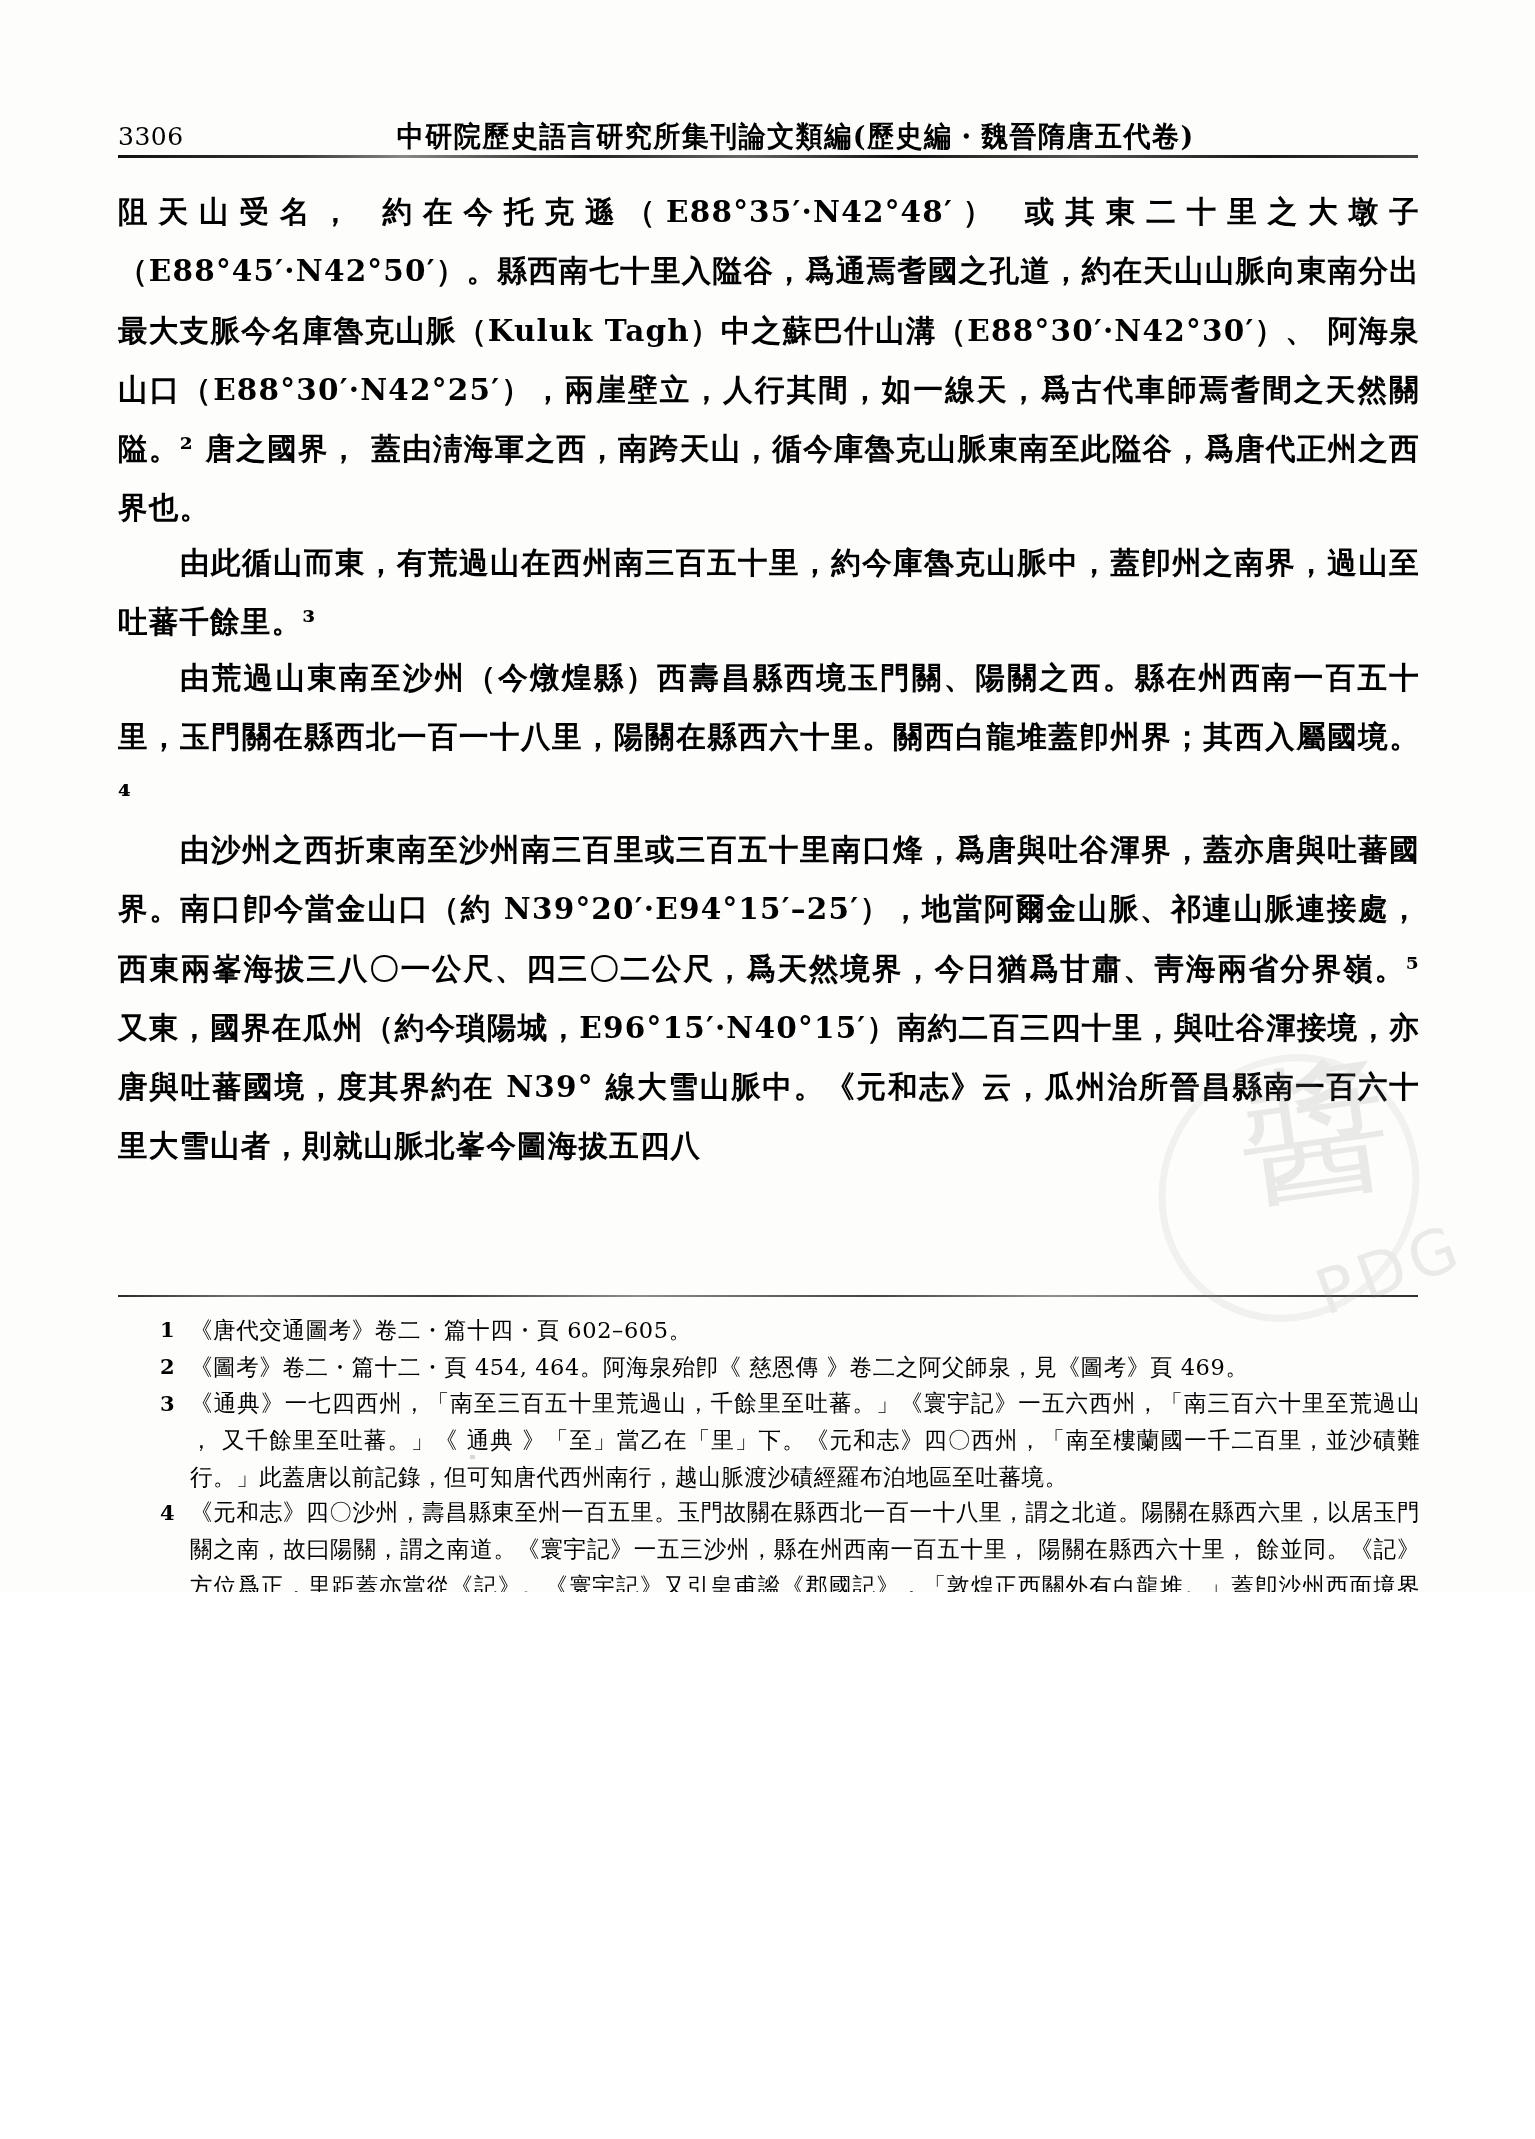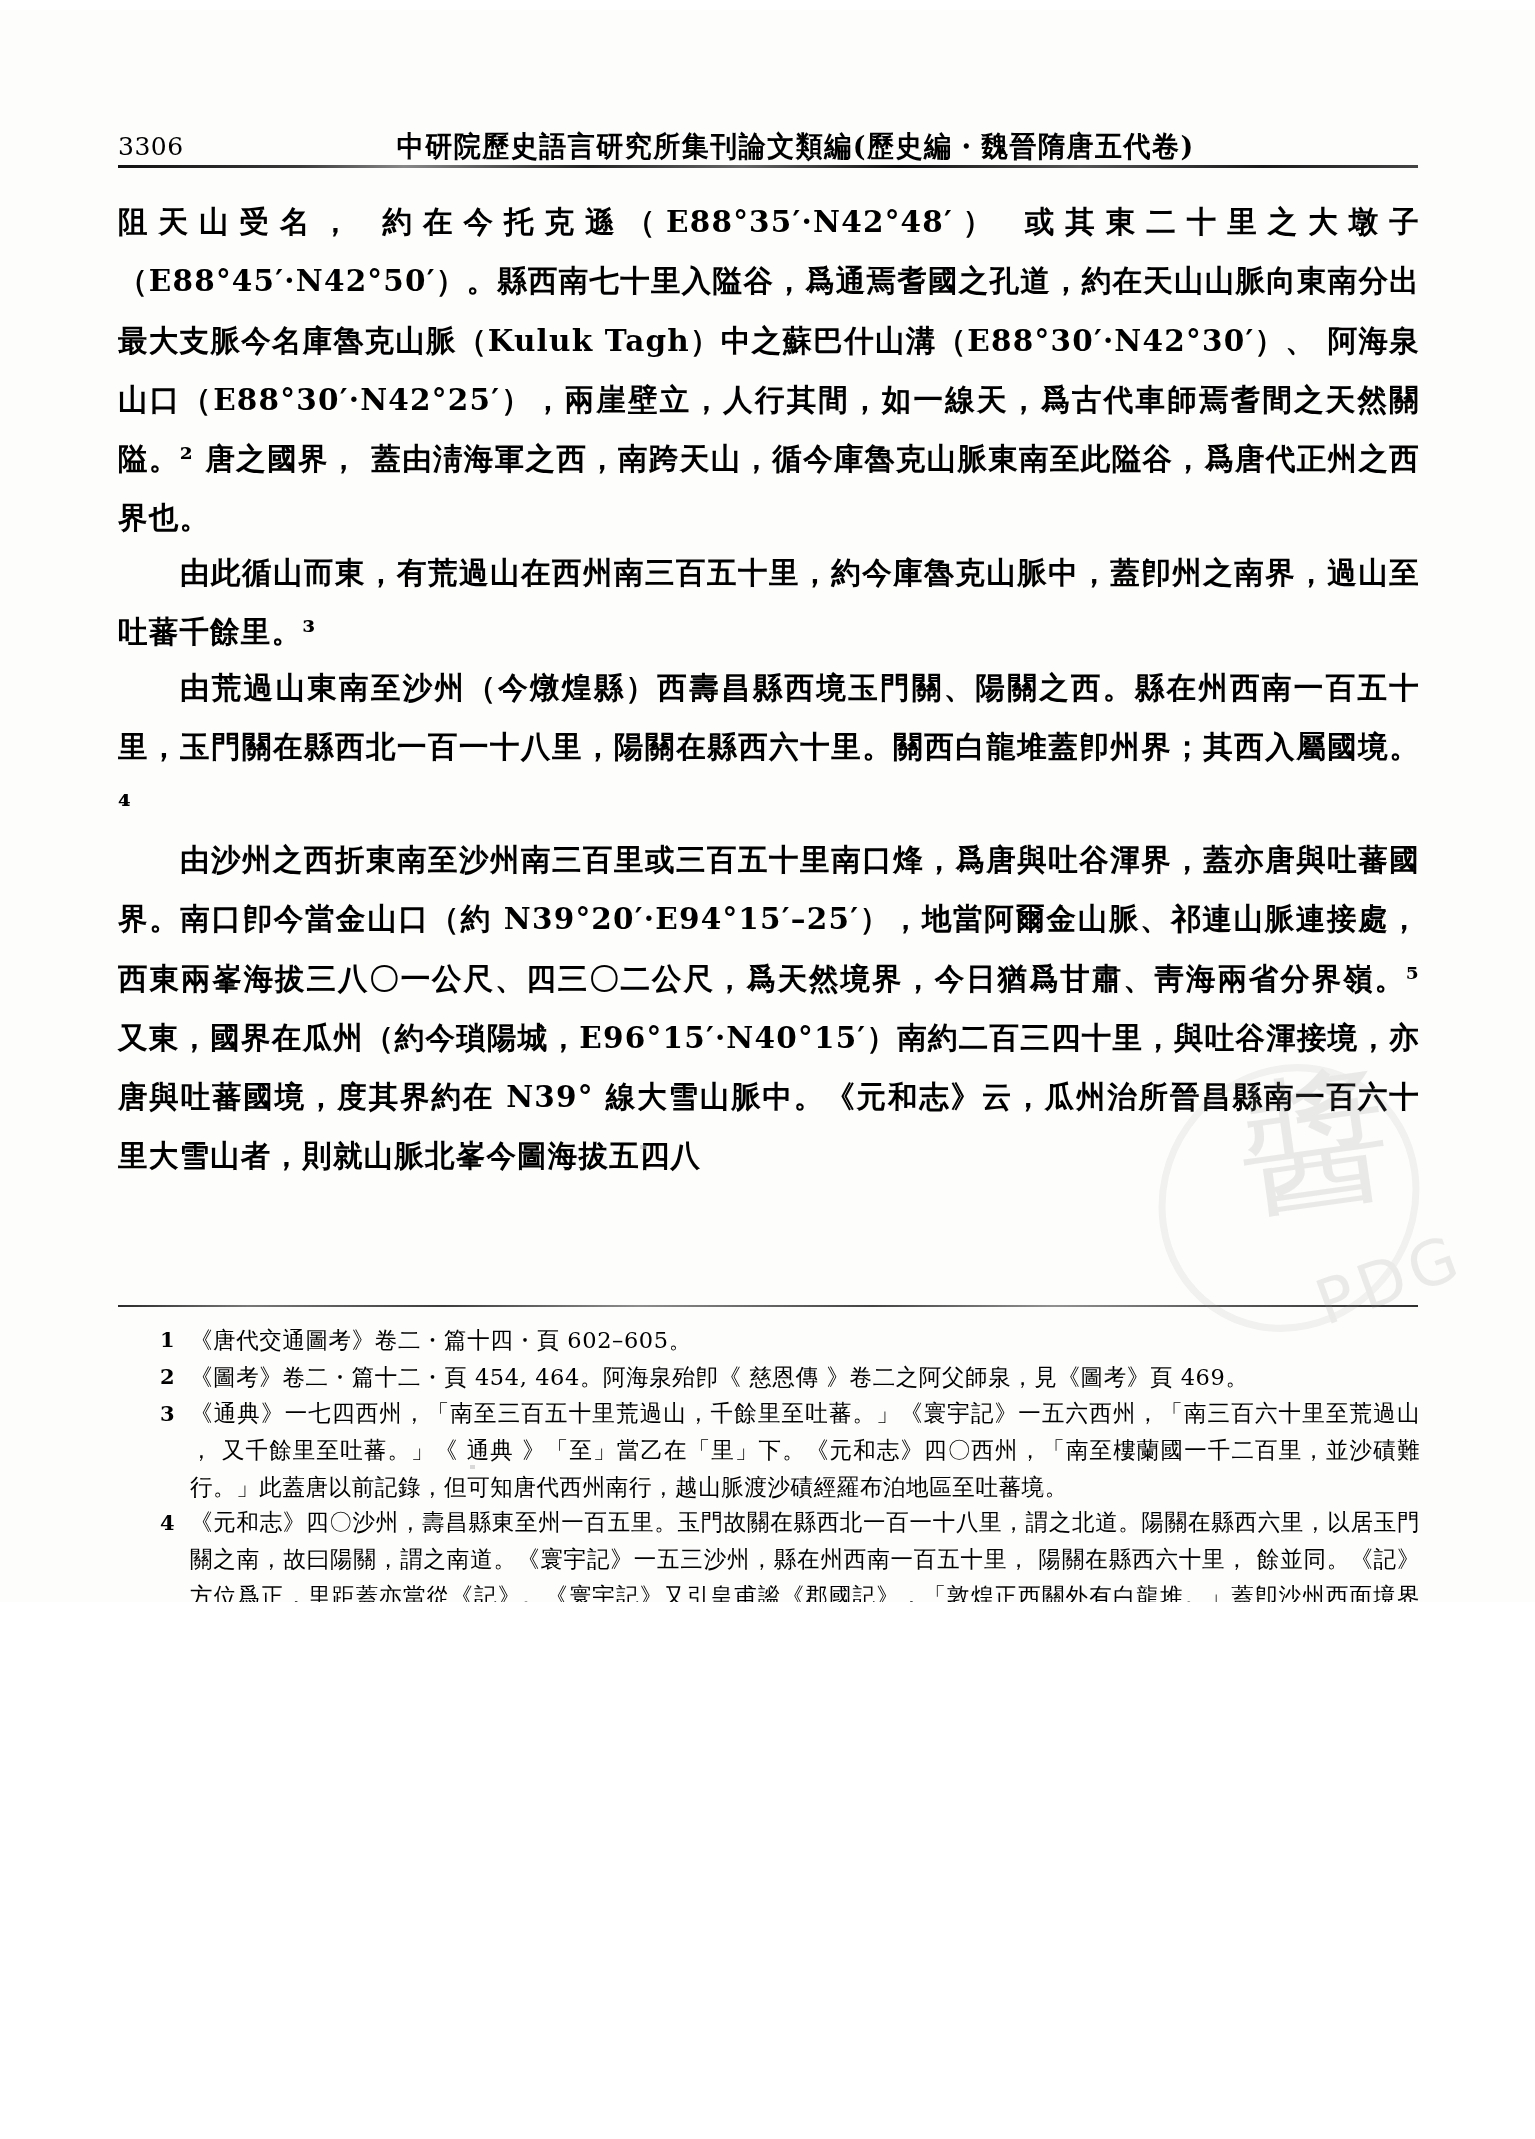--- a/index.html
+++ b/index.html
@@ -8,21 +8,21 @@
     background: #ffffff;
   }
   body {
     font-family: "DejaVu Serif", "Liberation Serif", serif;
     color: #000000;
   }
   .page {
     position: relative;
     width: 1535px;
     height: 1592px;
-    margin: 10px auto;
+    margin: 0 auto;
     background: #fdfdfc;
     overflow: hidden;
   }
   
   .running-head {
     position: absolute;
     left: 118px;
     top: 118px;
     width: 1300px;
     display: flex;

